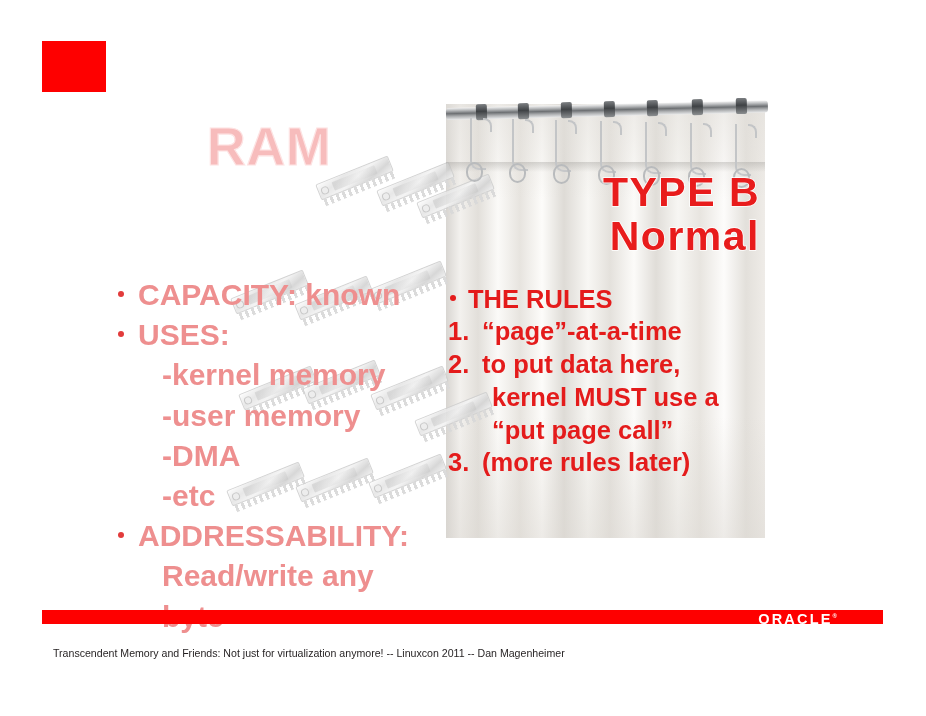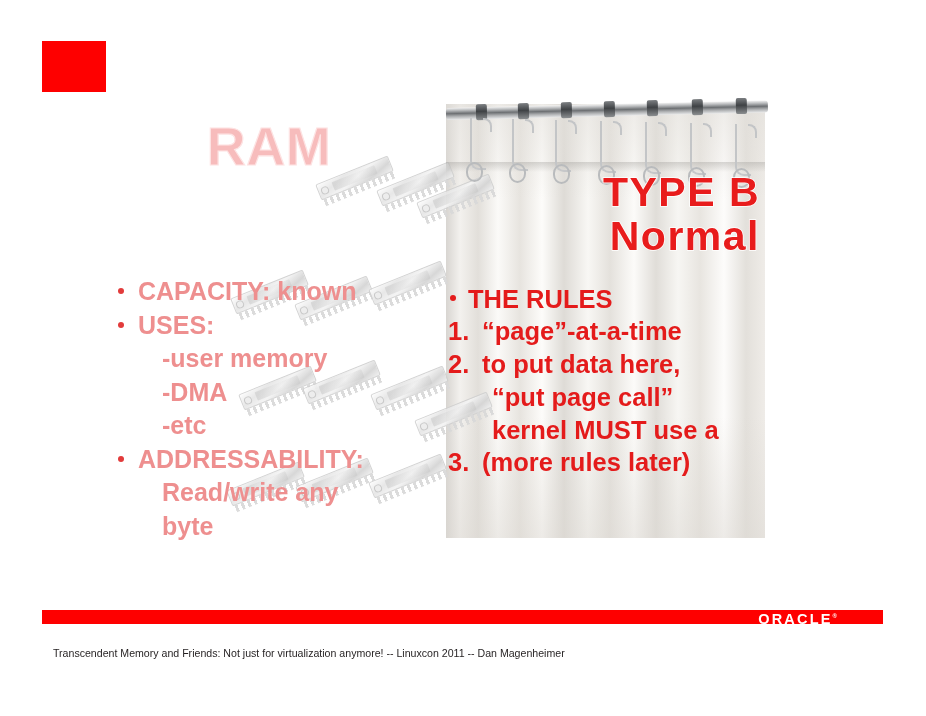--- a/index.html
+++ b/index.html
@@ -56,21 +56,21 @@
     letter-spacing: 0.5px;
   }
   #left-title .ln1 { display:block; }
   #left-title .ln2 { display:block; }
 
   #left-body {
     position: absolute;
     left: 12px;
     top: 155px;
     width: 330px;
-    font-size: 25px;
+    font-size: 30px;
     font-weight: bold;
     line-height: 1.34;
     color: #ee8f8f;
     white-space: nowrap;
   }
   #left-body .b-row { position: relative; padding-left: 22px; }
   #left-body .b-row .dot {
     position: absolute;
     left: 2px;
     top: 0.52em;
@@ -372,20 +372,23 @@
     <div id="left-body">
       <div class="b-row">
         <span class="dot"></span>
         <span>CAPACITY: known</span>
       </div>
       <div class="b-row">
         <span class="dot"></span>
         <span>USES:</span>
       </div>
       <div class="sub">
+        <span>-kernel memory</span>
+      </div>
+      <div class="sub">
         <span>-user memory</span>
       </div>
       <div class="sub">
         <span>-DMA</span>
       </div>
       <div class="sub">
         <span>-etc</span>
       </div>
       <div class="b-row">
         <span class="dot"></span>
@@ -445,24 +448,24 @@
         <span class="dot"></span>
         <span>THE RULES</span>
       </div>
       <div class="num">
         <span class="n">1.</span><span>“page”-at-a-time</span>
       </div>
       <div class="num">
         <span class="n">2.</span><span>to put data here,</span>
       </div>
       <div class="cont">
+        <span>kernel MUST use a</span>
+      </div>
+      <div class="cont">
         <span>“put page call”</span>
-      </div>
-      <div class="cont">
-        <span>kernel MUST use a</span>
       </div>
       <div class="num">
         <span class="n">3.</span><span>(more rules later)</span>
       </div>
     </div>
   </div>
 
   <div id="footer-bar">
     <div id="oracle-logo"><span>ORACLE</span><span class="tm">®</span></div>
   </div>

